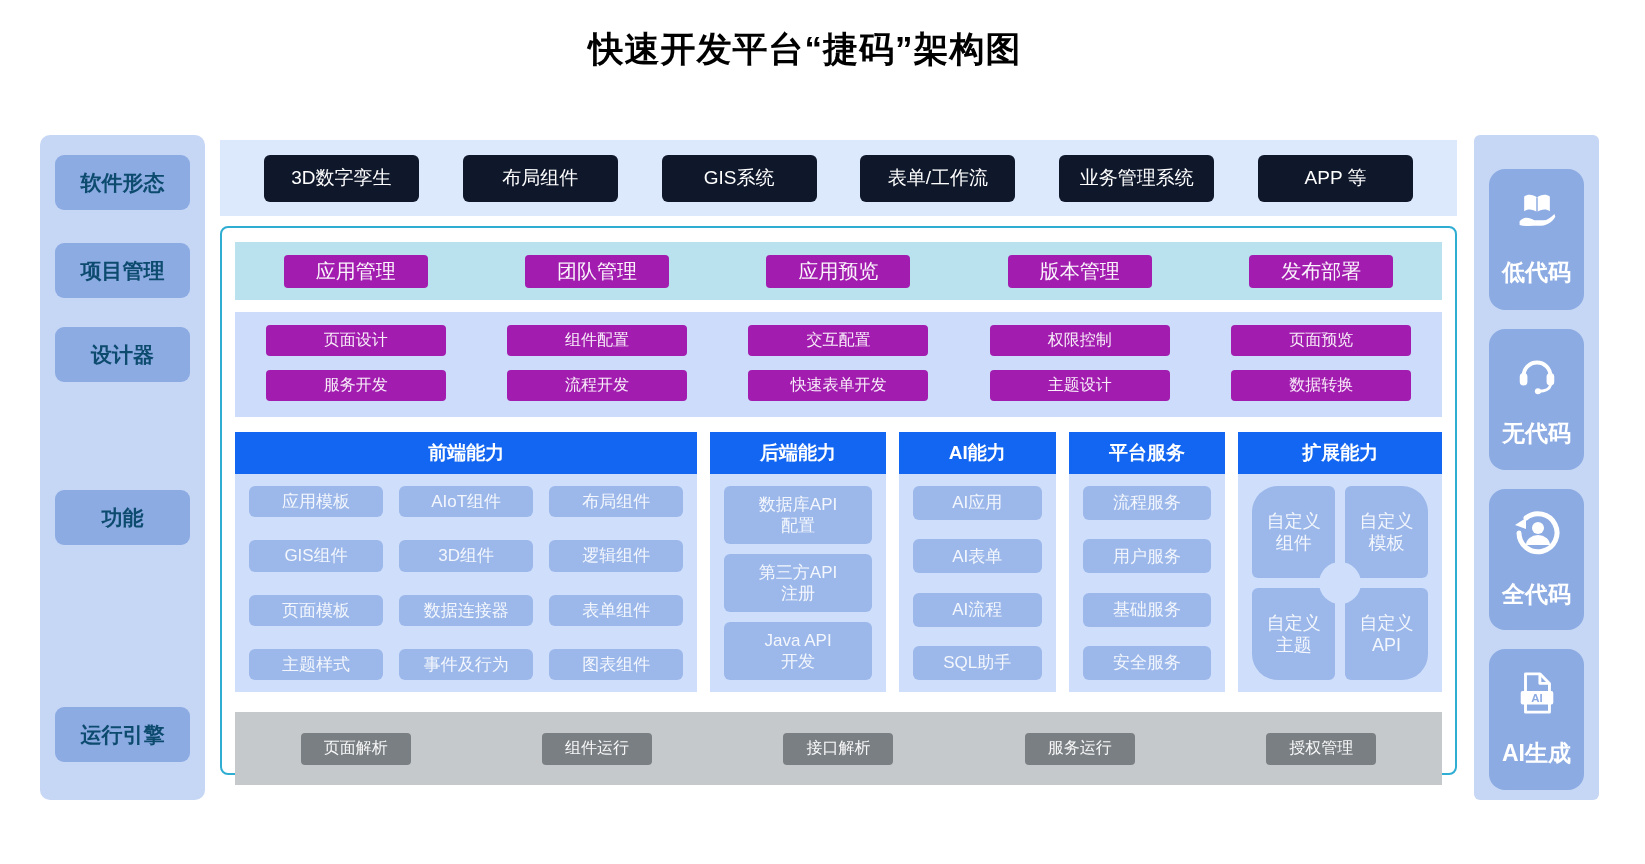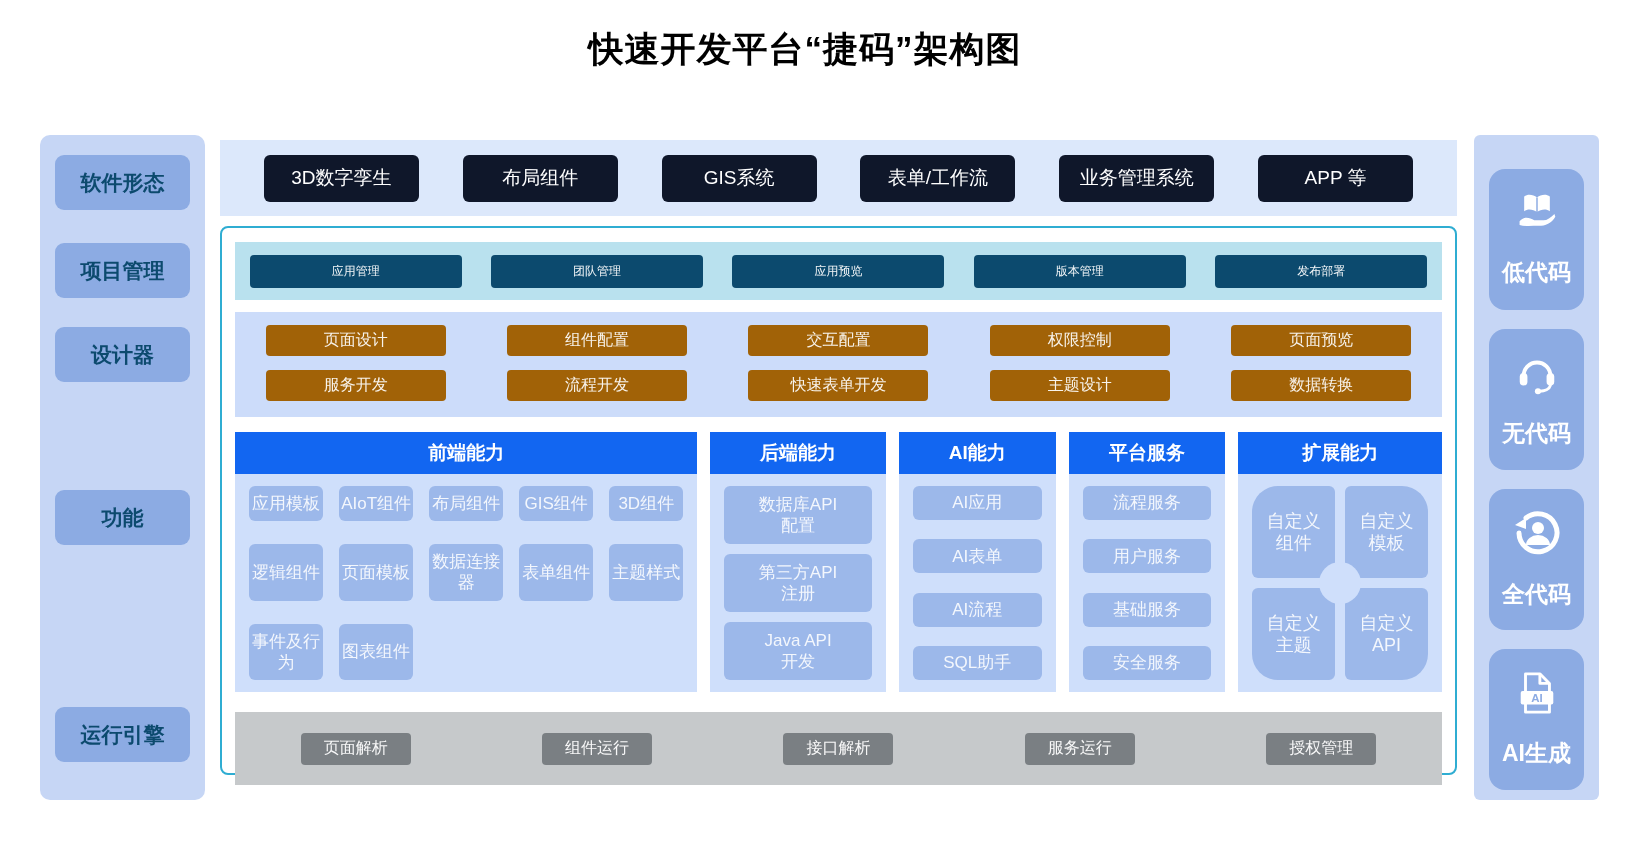--- a/index.html
+++ b/index.html
@@ -22,39 +22,39 @@
                justify-content:space-evenly; }
   .app-btn { min-width:155px; height:47px; padding:0 18px; background:#0f172a; border-radius:6px;
              color:#fff; font-size:19px; display:flex; align-items:center; justify-content:center; }
 
   
   .main-box { position:absolute; left:220px; top:226px; width:1237px; height:549px;
               background:#fff; border:2px solid #2fadd2; border-radius:8px; padding:14px 13px 0 13px; }
 
   .band-teal { height:58px; background:#b9e1ee; display:flex; align-items:center;
                justify-content:space-around; }
-  .teal-btn { width:212px; height:33px; background:#0c4a6e; border-radius:4px;
-              color:rgba(255,255,255,.95); font-size:12px; display:flex; align-items:center; justify-content:center; }
+  .teal-btn { width:144px; height:33px; background:#a21caf; border-radius:4px;
+              color:rgba(255,255,255,.95); font-size:20px; display:flex; align-items:center; justify-content:center; }
 
   .band-designer { margin-top:12px; height:105px; background:#ccdcfa; padding-top:13px; }
   .designer-row { display:flex; justify-content:space-around; margin-bottom:14px; }
-  .designer-btn { width:180px; height:31px; background:#a16207; border-radius:4px;
+  .designer-btn { width:180px; height:31px; background:#a21caf; border-radius:4px;
                   color:rgba(255,255,255,.92); font-size:16px; display:flex; align-items:center; justify-content:center; }
 
   .caps { margin-top:15px; height:260px; display:flex; gap:13px; }
   .cap-col { display:flex; flex-direction:column; }
   .col-frontend { flex:2.95; } .col-backend { flex:1.12; } .col-ai { flex:1.0; }
   .col-platform { flex:1.0;justify-content:space-between; } .col-extension { flex:1.3; }
   .cap-head { height:42px; background:#1266f1; color:#fff; font-size:19px; font-weight:bold;
               display:flex; align-items:center; justify-content:center; flex:none; }
   .cap-body { flex:1; background:#cfdffb; padding:12px 14px; }
   .tile { background:#9cb8ea; border-radius:6px; color:rgba(255,255,255,.88); font-size:17px;
           display:flex; align-items:center; justify-content:center; text-align:center;
           white-space:pre-line; line-height:1.25; }
-  .grid3 { display:grid; grid-template-columns:repeat(5,1fr); gap:23px 16px; height:100%; }
+  .grid3 { display:grid; grid-template-columns:repeat(3,1fr); gap:23px 16px; height:100%; }
   .stack { display:flex; flex-direction:column; justify-content:space-between; height:100%; }
   .stack .tile { height:34px; }
   .stack.tall .tile { height:58px; }
   .ext-wrap { position:relative; height:100%; }
   .grid2 { display:grid; grid-template-columns:1fr 1fr; gap:10px; height:100%; }
   .grid2 .tile { font-size:18px; }
   .grid2 .tile:nth-child(1){ border-radius:26px 6px 6px 6px; }
   .grid2 .tile:nth-child(2){ border-radius:6px 26px 6px 6px; }
   .grid2 .tile:nth-child(3){ border-radius:6px 6px 6px 26px; }
   .grid2 .tile:nth-child(4){ border-radius:6px 6px 26px 6px; }

